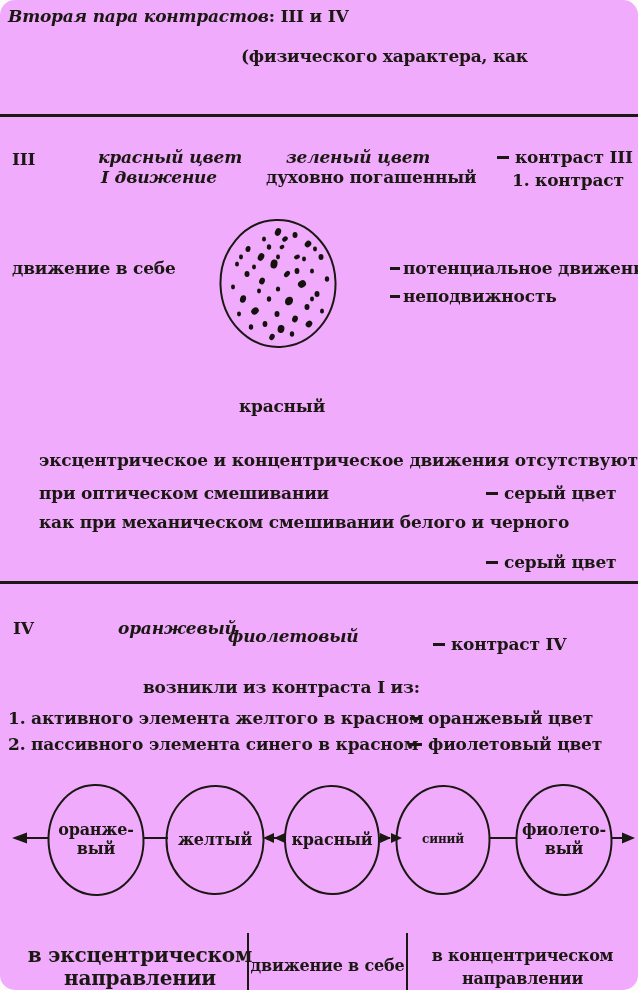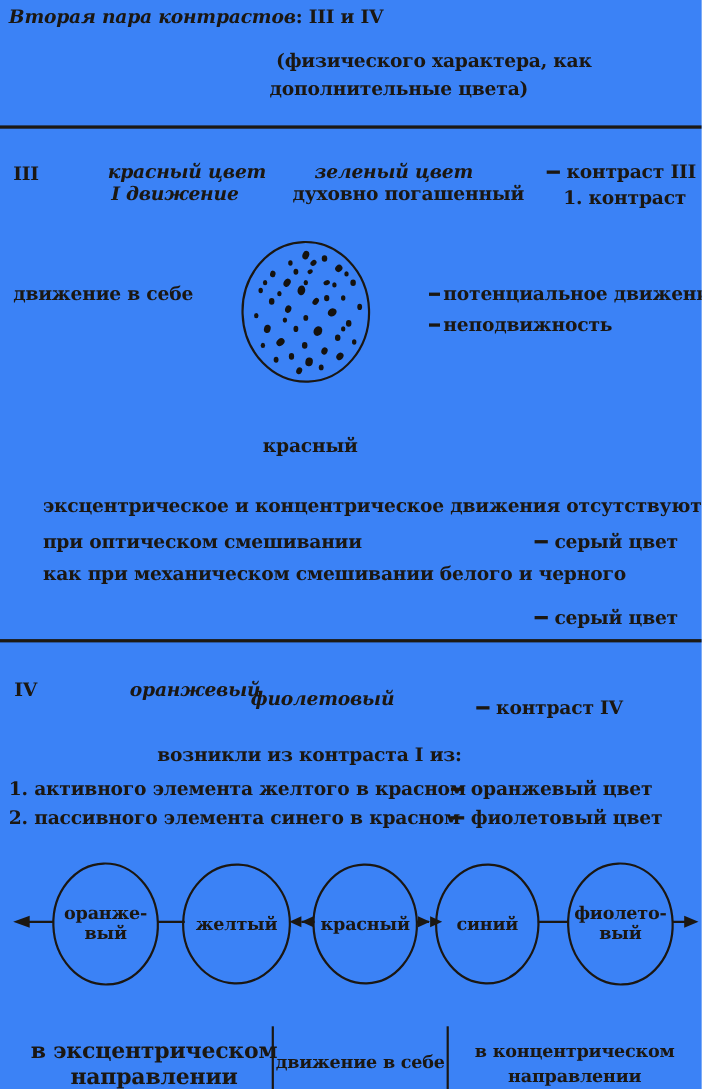--- a/index.html
+++ b/index.html
@@ -1,20 +1,20 @@
 <!DOCTYPE html>
 <html><head>
 <meta charset="utf-8">
 <style>
   html,body{margin:0;padding:0;background:#fcfbf8;}
   .page{
     position:relative;width:638px;height:990px;overflow:hidden;
-    background:#3b82f6;color:#1b1712;
+    background:#f0abfc;color:#1b1712;
     font-family:"DejaVu Serif","Liberation Serif",serif;
-    font-weight:700;font-size:17px;line-height:20px;letter-spacing:-0.2px;
+    font-weight:700;font-size:17px;line-height:20px;letter-spacing:-0.2px;border-radius:15px;
   }
   .abs{position:absolute;white-space:nowrap;}
   .it{font-style:italic;}
   .ctr{text-align:center;}
   .rule{position:absolute;left:0;width:638px;height:3px;background:#1c1914;}
   .dash{display:inline-block;width:12px;height:3.5px;background:#1b1712;vertical-align:middle;margin:0 6px 2px 0;}
   .dash.sm{width:10px;margin-right:3px;}
   .vbar{position:absolute;width:2px;background:#1b1712;}
   svg{display:block;}
   svg .ln{stroke:#1b1712;stroke-width:2;fill:none;}
@@ -22,22 +22,21 @@
   svg .dot{fill:#15120e;stroke:none;}
 </style>
 </head>
 <body>
 
 <div class="page">
 
   <div class="abs" style="left:8px;top:6px;">
     <span class="it">Вторая пара контрастов</span><span>: III и IV</span>
   </div>
-  <div class="abs" style="left:251px;top:46px;">(физического характера, как</div>
-  <div class="abs" style="left:245px;top:71px;">дополнительные цвета)</div>
+  <div class="abs" style="left:241px;top:46px;">(физического характера, как</div>
 
   <div class="rule" style="top:114px;"></div>
 
   <div class="abs" style="left:12px;top:149px;">III</div>
 
   <div class="abs ctr" style="left:266px;top:147px;width:184px;">
     <div class="it">зеленый цвет</div>
     <div>духовно погашенный</div>
   </div>
 
@@ -174,21 +173,21 @@
   <div class="abs ctr" style="left:46px;top:820px;width:100px;font-size:16px;line-height:19px;">
     <div>оранже-</div>
     <div>вый</div>
   </div>
   <div class="abs ctr" style="left:165px;top:830px;width:100px;font-size:16px;line-height:19px;">
     <div>желтый</div>
   </div>
   <div class="abs ctr" style="left:282px;top:830px;width:100px;font-size:16px;line-height:19px;">
     <div>красный</div>
   </div>
-  <div class="abs ctr" style="left:393px;top:830px;width:100px;font-size:16px;line-height:19px;">
+  <div class="abs ctr" style="left:393px;top:830px;width:100px;font-size:12px;line-height:19px;">
     <div>синий</div>
   </div>
   <div class="abs ctr" style="left:514px;top:820px;width:100px;font-size:16px;line-height:19px;">
     <div>фиолето-</div>
     <div>вый</div>
   </div>
 
   <div class="vbar" style="left:247px;top:933px;height:57px;"></div>
   <div class="vbar" style="left:406px;top:933px;height:57px;"></div>
 

